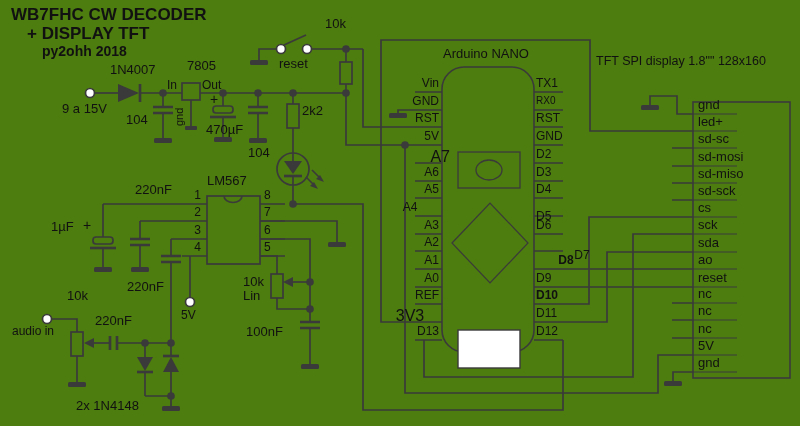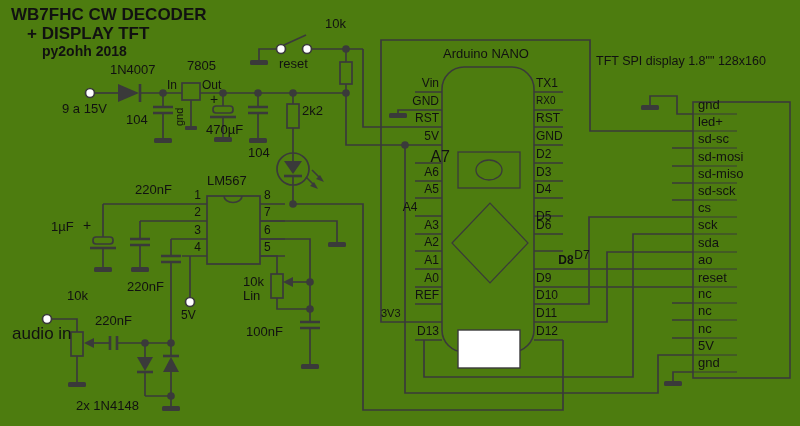--- a/index.html
+++ b/index.html
@@ -228,53 +228,53 @@
       <span class="lbl" style="left: 207px; top: 174px; font-size: 13px;">LM567</span>
       <span class="lbl" style="left: 135px; top: 183px; font-size: 13px;">220nF</span>
       <span class="lbl" style="left: 51px; top: 220px; font-size: 13px;">1µF</span>
       <span class="lbl" style="left: 83px; top: 218px; font-size: 14px;">+</span>
       <span class="lbl" style="left: 127px; top: 280px; font-size: 13px;">220nF</span>
       <span class="lbl" style="left: 181px; top: 309px; font-size: 12px;">5V</span>
       <span class="lbl" style="left: 67px; top: 289px; font-size: 13px;">10k</span>
       <span class="lbl" style="left: 243px; top: 275px; font-size: 13px;">10k</span>
       <span class="lbl" style="left: 243px; top: 289px; font-size: 13px;">Lin</span>
       <span class="lbl" style="left: 246px; top: 325px; font-size: 13px;">100nF</span>
-      <span class="lbl" style="left: 12px; top: 325px; font-size: 17px;">audio in</span>
+      <span class="lbl" style="left: 12px; top: 325px; font-size: 12px;">audio in</span>
       <span class="lbl" style="left: 95px; top: 314px; font-size: 13px;">220nF</span>
       <span class="lbl" style="left: 76px; top: 399px; font-size: 13px;">2x 1N4148</span>
       <span class="lbl" style="left: 443px; top: 47px; font-size: 13px;">Arduino NANO</span>
       <span class="lbl" style="left: 596px; top: 55px; font-size: 12.5px;">TFT SPI display 1.8"" 128x160</span>
       <span class="pin" style="left: 381px; width: 58px; top: 77px; text-align: right; font-size: 12px;">Vin</span>
       <span class="pin" style="left: 381px; width: 58px; top: 95px; text-align: right; font-size: 12px;">GND</span>
       <span class="pin" style="left: 381px; width: 58px; top: 112px; text-align: right; font-size: 12px;">RST</span>
       <span class="pin" style="left: 381px; width: 58px; top: 130px; text-align: right; font-size: 12px;">5V</span>
       <span class="pin" style="left: 381px; width: 58px; top: 148px; text-align: right; font-size: 16px; margin-left: 11px;">A7</span>
       <span class="pin" style="left: 381px; width: 58px; top: 166px; text-align: right; font-size: 12px;">A6</span>
       <span class="pin" style="left: 381px; width: 58px; top: 183px; text-align: right; font-size: 12px;">A5</span>
       <span class="pin" style="left: 381px; width: 58px; top: 201px; text-align: center; font-size: 12px;">A4</span>
       <span class="pin" style="left: 381px; width: 58px; top: 219px; text-align: right; font-size: 12px;">A3</span>
       <span class="pin" style="left: 381px; width: 58px; top: 236px; text-align: right; font-size: 12px;">A2</span>
       <span class="pin" style="left: 381px; width: 58px; top: 254px; text-align: right; font-size: 12px;">A1</span>
       <span class="pin" style="left: 381px; width: 58px; top: 272px; text-align: right; font-size: 12px;">A0</span>
       <span class="pin" style="left: 381px; width: 58px; top: 289px; text-align: right; font-size: 12px;">REF</span>
-      <span class="pin" style="left: 381px; width: 58px; top: 307px; text-align: left; font-size: 11px;">3V3</span>
+      <span class="pin" style="left: 381px; width: 58px; top: 307px; text-align: center; font-size: 16px;">3V3</span>
       <span class="pin" style="left: 381px; width: 58px; top: 325px; text-align: right; font-size: 12px;">D13</span>
       <span class="pin" style="left: 536px; width: 60px; top: 77px; text-align: left; font-size: 12px;">TX1</span>
       <span class="pin" style="left: 536px; width: 60px; top: 95px; text-align: left; font-size: 10px;">RX0</span>
       <span class="pin" style="left: 536px; width: 60px; top: 112px; text-align: left; font-size: 12px;">RST</span>
       <span class="pin" style="left: 536px; width: 60px; top: 130px; text-align: left; font-size: 12px;">GND</span>
       <span class="pin" style="left: 536px; width: 60px; top: 148px; text-align: left; font-size: 12px;">D2</span>
       <span class="pin" style="left: 536px; width: 60px; top: 166px; text-align: left; font-size: 12px;">D3</span>
       <span class="pin" style="left: 536px; width: 60px; top: 183px; text-align: left; font-size: 12px;">D4</span>
       <span class="pin" style="left: 536px; width: 60px; top: 210px; text-align: left; font-size: 12px;">D5</span>
       <span class="pin" style="left: 536px; width: 60px; top: 219px; text-align: left; font-size: 12px;">D6</span>
       <span class="pin" style="left: 552px; width: 60px; top: 236px; text-align: center; font-size: 12px; margin-top: 13px;">D7</span>
       <span class="pin" style="left: 536px; width: 60px; top: 254px; text-align: center; font-size: 12px; font-weight: bold;">D8</span>
       <span class="pin" style="left: 536px; width: 60px; top: 272px; text-align: left; font-size: 12px;">D9</span>
-      <span class="pin" style="left: 536px; width: 60px; top: 289px; text-align: left; font-size: 12px;">D10</span>
+      <span class="pin" style="left: 536px; width: 60px; top: 289px; text-align: left; font-size: 12px; font-weight: bold;">D10</span>
       <span class="pin" style="left: 536px; width: 60px; top: 307px; text-align: left; font-size: 12px;">D11</span>
       <span class="pin" style="left: 536px; width: 60px; top: 325px; text-align: left; font-size: 12px;">D12</span>
       <span class="pin" style="left: 698px; width: 80px; top: 98px; text-align: left; font-size: 13px;">gnd</span>
       <span class="pin" style="left: 698px; width: 80px; top: 115px; text-align: left; font-size: 13px;">led+</span>
       <span class="pin" style="left: 698px; width: 80px; top: 132px; text-align: left; font-size: 13px;">sd-sc</span>
       <span class="pin" style="left: 698px; width: 80px; top: 150px; text-align: left; font-size: 13px;">sd-mosi</span>
       <span class="pin" style="left: 698px; width: 80px; top: 167px; text-align: left; font-size: 13px;">sd-miso</span>
       <span class="pin" style="left: 698px; width: 80px; top: 184px; text-align: left; font-size: 13px;">sd-sck</span>
       <span class="pin" style="left: 698px; width: 80px; top: 201px; text-align: left; font-size: 13px;">cs</span>
       <span class="pin" style="left: 698px; width: 80px; top: 218px; text-align: left; font-size: 13px;">sck</span>

